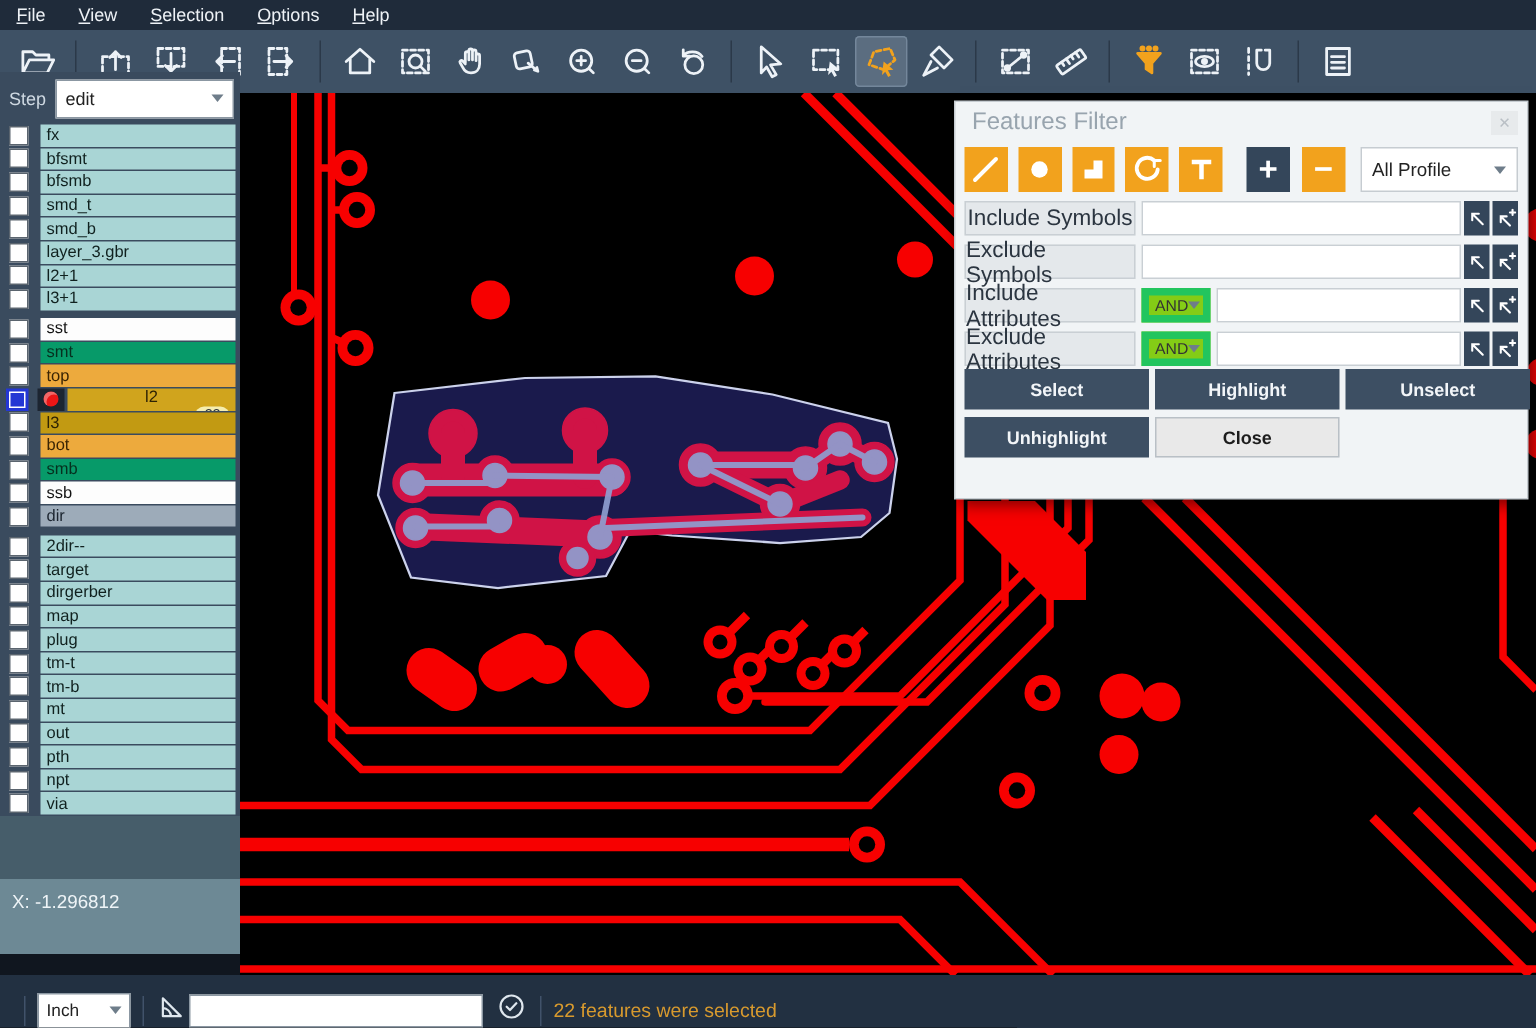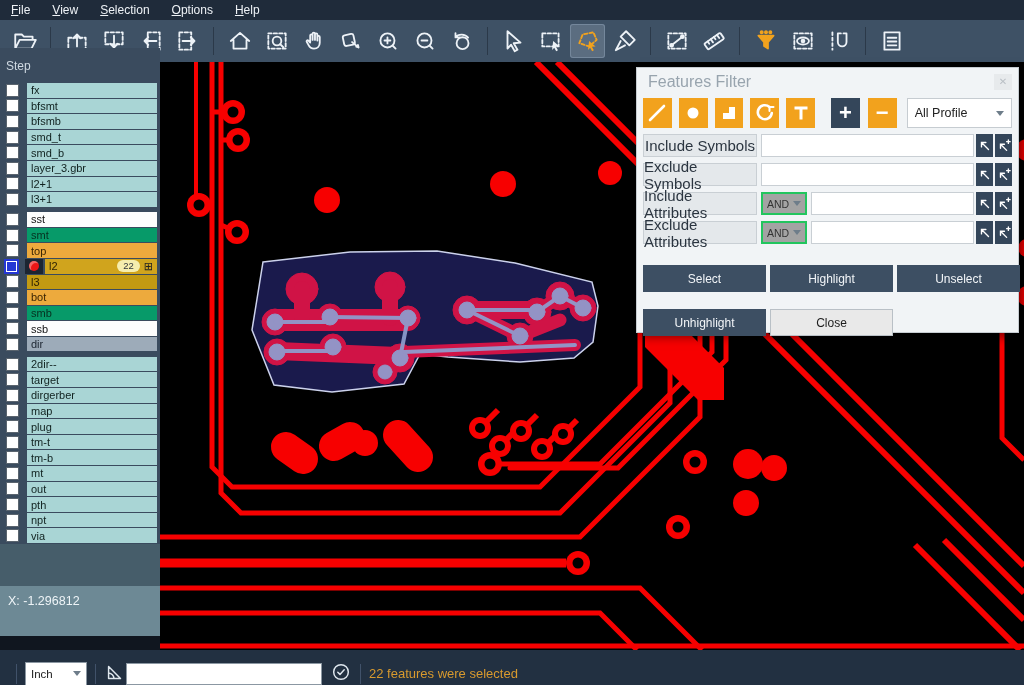--- a/index.html
+++ b/index.html
@@ -38,21 +38,21 @@
   .active-ind{width:18px;height:14.6px;background:#1c2531;display:flex;align-items:center;
               justify-content:center;margin-right:2px;flex:0 0 auto;}
   .active-ind i{display:block;width:10px;height:10px;border-radius:50%;background:#ec1616;
                 box-shadow:inset 2px 2px 0 rgba(255,255,255,.35);}
   .lname{flex:1;height:100%;display:flex;align-items:center;padding:0 4px;font-size:11px;
          margin-right:3px;white-space:nowrap;overflow:hidden;}
   .c-teal{background:#a9d5d5;color:#10211f;}
   .c-white{background:#fdfdfd;color:#141414;}
   .c-green{background:#079a69;color:#06301f;}
   .c-amber{background:#edaa3d;color:#3a2504;}
-  .c-gold{background:#d0a41d;color:#2e2304;}
+  .c-gold{background:#d0a41d;color:#2e2304;flex-direction:column;}
   .c-gold2{background:#c29a12;color:#2e2304;}
   .c-gray{background:#9dabb9;color:#1c2530;}
   .count-badge{margin-left:auto;background:#f5edae;border-radius:8px;padding:0 6px;font-size:9.5px;
                color:#33383d;line-height:12px;}
   .grid-ico{font-size:11px;color:#222;margin-left:4px;}
   .group-gap{height:4.4px;}
   #sidebar-empty{position:absolute;left:0;top:496px;width:160px;height:42px;background:#465d6a;}
   #coord-box{position:absolute;left:0;bottom:0;width:160px;height:50px;background:#6d8995;
              color:#eef4f7;font-size:12.5px;padding:6px 0 0 8px;box-sizing:border-box;line-height:19px;}
 
@@ -71,29 +71,29 @@
   .type-btn svg{width:22px;height:22px;stroke:#fff;stroke-width:2.6;fill:none;stroke-linecap:round;stroke-linejoin:round;}
   .pm-btn{width:30px;height:30px;display:flex;align-items:center;justify-content:center;color:#fff;
           font-size:22px;font-weight:bold;line-height:1;}
   #add-btn{background:#34465a;margin-left:9px;}
   #rem-btn{background:#f2a21d;margin-left:8px;}
   #profile-select{margin-left:10px;width:93px;height:28px;background:#fff;border:1px solid #c6ccd1;
                   display:flex;align-items:center;justify-content:space-between;padding:0 7px;font-size:12.5px;color:#222;}
   .frow{display:flex;align-items:center;height:23px;margin-top:6px;}
   .frow-label{width:114px;height:23px;background:#e4e8eb;border:1px solid #c9cfd4;box-sizing:border-box;
               display:flex;align-items:center;justify-content:center;font-size:15px;color:#2b3540;flex:0 0 auto;}
-  .and-select{width:46px;height:23px;background:#a3a3a3;border:2px solid #22c55e;box-sizing:border-box;
+  .and-select{width:46px;height:23px;background:#84cc16;border:5px solid #22c55e;box-sizing:border-box;
               margin-left:4px;display:flex;align-items:center;justify-content:space-between;
               padding:0 4px;font-size:10.5px;color:#333;flex:0 0 auto;}
   .frow-input{flex:1;height:23px;background:#fff;border:1px solid #c9cfd4;box-sizing:border-box;
               margin-left:4px;font-size:11px;padding:0 4px;font-family:"Liberation Sans",sans-serif;}
   .arrow-btn{width:17px;height:23px;background:#34465a;margin-left:2px;display:flex;align-items:center;
              justify-content:center;flex:0 0 auto;}
   .arrow-btn svg{width:14px;height:14px;stroke:#fff;stroke-width:1.6;fill:none;stroke-linecap:round;}
-  #action-grid{display:grid;grid-template-columns:123px 123px 123px;gap:17px 4px;margin-top:21px;}
+  #action-grid{display:grid;grid-template-columns:123px 123px 123px;gap:5px 4px;margin-top:2px;font-weight:bold;}
   .act{height:27px;display:flex;align-items:center;justify-content:center;font-size:12px;}
   .act-dark{background:#3d4f63;color:#f2f5f8;}
   .act-light{background:#e9e9e9;color:#1d1d1d;border:1px solid #b9c0c6;box-sizing:border-box;}
 
   
   #statusbar{position:absolute;left:0;top:650px;width:1024px;height:47px;background:#223041;z-index:4;
              display:flex;align-items:center;padding-left:8px;box-sizing:border-box;}
   .ssep{width:1px;height:20px;background:#41526a;margin:0 8px;}
   #units-select{width:50px;height:22px;background:#fff;border:1px solid #8b97a2;display:flex;
                 align-items:center;justify-content:space-between;padding:0 5px;font-size:11.5px;color:#222;}
@@ -375,20 +375,24 @@
         <circle cx="560" cy="296" r="8"></circle>
       <circle cx="583" cy="308" r="8"></circle>
         <circle cx="520" cy="336" r="8"></circle>
       <path d="M275 322H330M277 351H333M330 317L408 318M408 318L400 358M404 352L575 345M467 310H537M537 312L560 296L583 308M467 310L520 336" stroke-width="4" fill="none"></path>
     </g>
   </svg>
 
   <aside id="sidebar">
     <div id="step-row">
       <span id="step-label">Step</span>
+      <div class="sel-box">
+        <span>edit</span>
+        <span class="chev"></span>
+      </div>
     </div>
     <div id="layer-list">
         <div class="layer-row">
           <span class="cb"></span>
           <div class="lname c-teal">
             <span>fx</span>
           </div>
         </div>
         <div class="layer-row">
           <span class="cb"></span>

